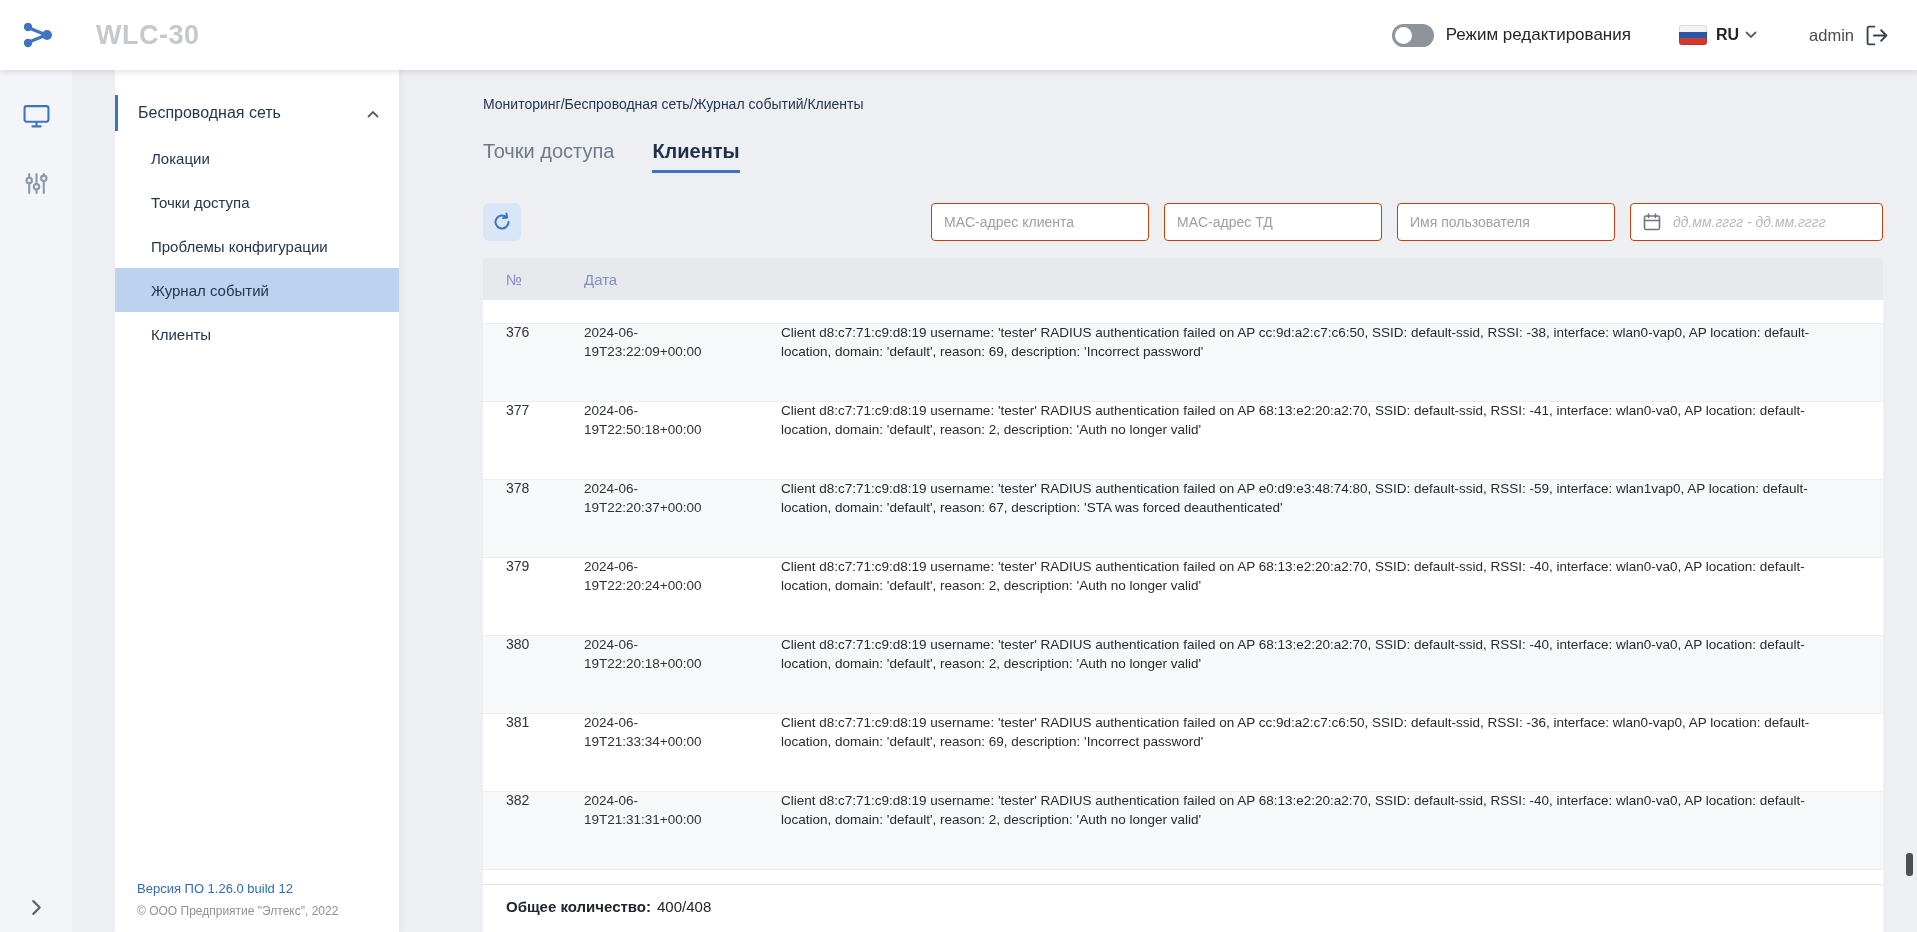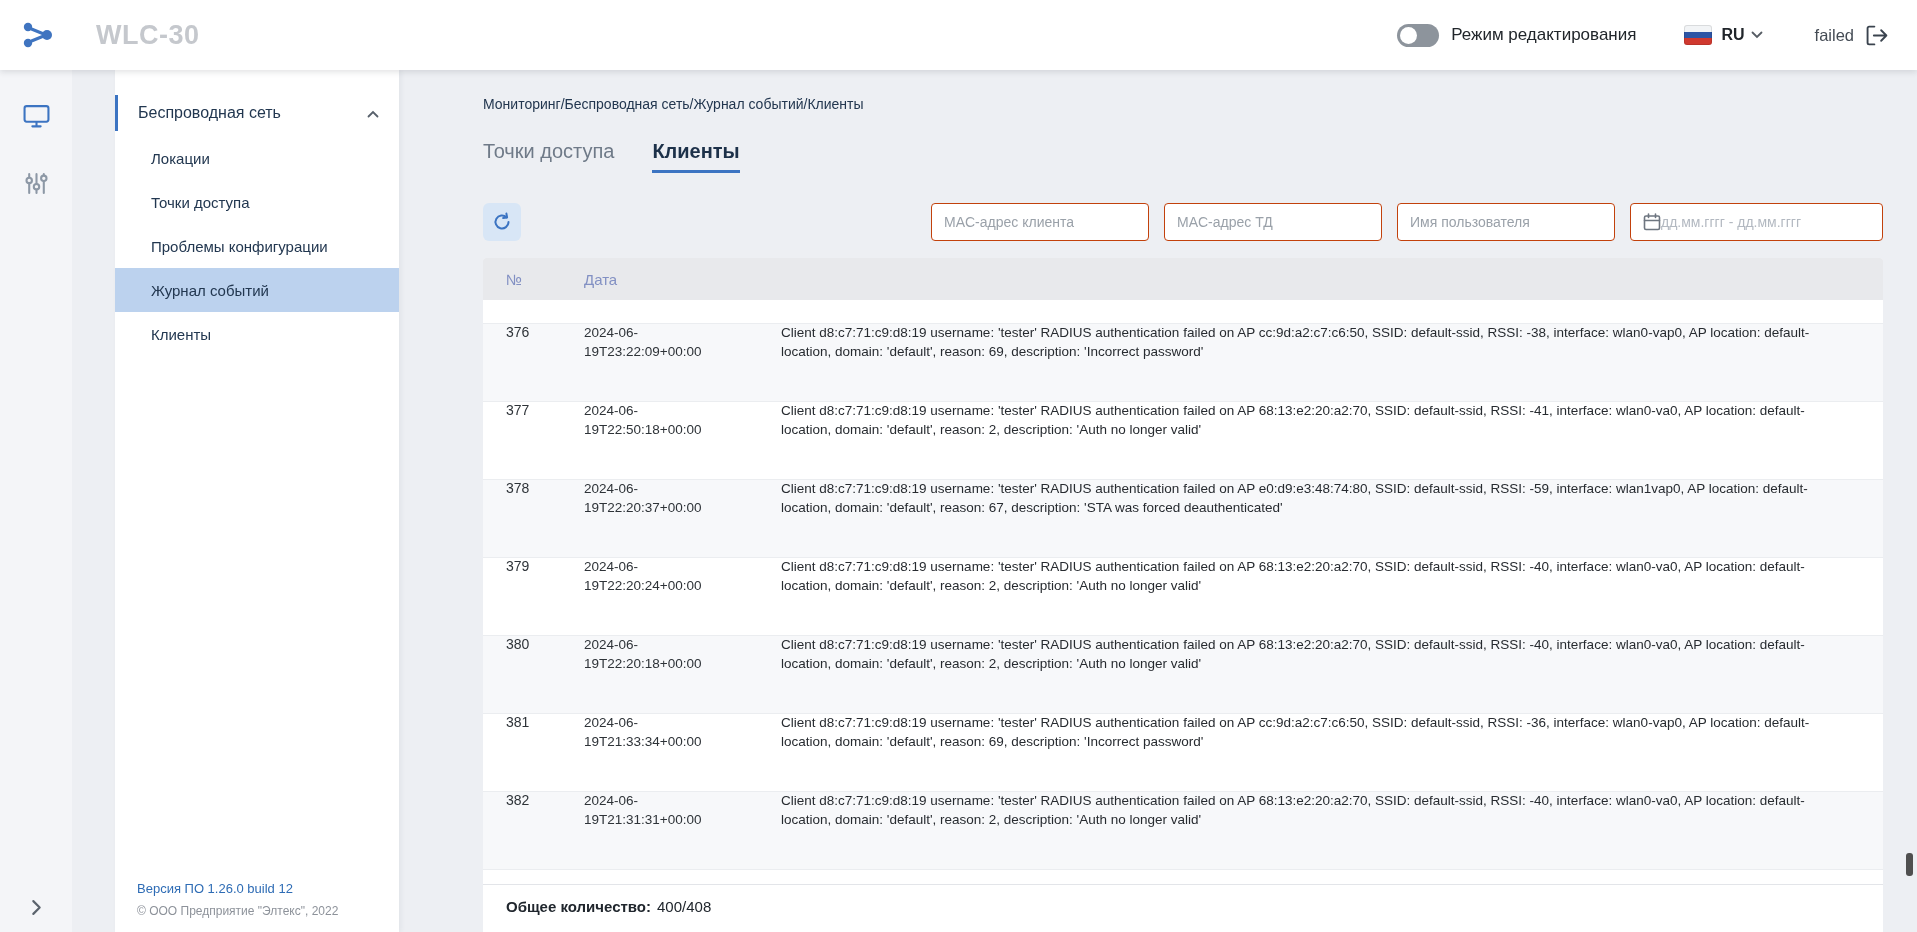--- a/index.html
+++ b/index.html
@@ -53,21 +53,21 @@
   .tabs { display: flex; gap: 38px; margin-bottom: 30px; }
   .tab { font-size: 20px; color: #6f7a88; padding-bottom: 7px; border-bottom: 3px solid transparent; cursor: pointer; }
   .tab.active { color: #1d3149; font-weight: 600; border-bottom-color: #3c74c2; }
 
   .toolbar { display: flex; align-items: center; margin-bottom: 17px; }
   .refresh-btn { width: 38px; height: 38px; background: #d8e6f6; border: none; border-radius: 6px; display: flex; align-items: center; justify-content: center; cursor: pointer; flex-shrink: 0; }
   .filters { margin-left: auto; display: flex; gap: 15px; }
   .filter-input { width: 218px; height: 38px; border: 1px solid #c2410c; border-radius: 4px; padding: 0 12px; font-size: 14px; color: #333a41; background: #fff; font-family: inherit; }
   .filter-input::placeholder { color: #9aa1a9; }
   .date-filter { position: relative; width: 253px; }
-  .date-filter .filter-input { width: 100%; padding-left: 30px; }
+  .date-filter .filter-input { width: 100%; padding-left: 42px; font-style: italic; }
   .date-filter .filter-input::placeholder { color: #b3b9c1; }
   .cal-icon { position: absolute; left: 13px; top: 10px; pointer-events: none; display: flex; }
 
   
   .table-card { background: #fff; border-radius: 3px 3px 0 0; flex: 1; min-height: 0; display: flex; flex-direction: column; overflow: hidden; }
   .thead { display: flex; align-items: center; height: 42px; background: #e8e9ec; color: #8290c3; font-size: 15px; padding-left: 23px; flex-shrink: 0; }
   .c-num { width: 78px; flex-shrink: 0; }
   .c-date { width: 160px; padding-right: 10px; margin-right: 37px; flex-shrink: 0; }
   .c-msg { flex: 1; padding-right: 28px; min-width: 0; }
   .spacer-row { height: 24px; border-bottom: 1px solid #ebedf0; flex-shrink: 0; background: #fff; }
@@ -106,21 +106,21 @@
     <span class="flag"></span>
     <div class="lang-wrap">
       <span class="lang">RU</span>
       <span class="lang-chevron">
         <svg width="12" height="8" viewBox="0 0 12 8" fill="none" stroke="#565c64" stroke-width="1.8" stroke-linecap="round">
             <path d="M1.5 1.5L6 6l4.5-4.5"></path>
           </svg>
       </span>
     </div>
 
-    <span class="user">failed</span>
+    <span class="user">admin</span>
     <button class="logout-btn">
       <svg width="23" height="21" viewBox="0 0 22 20" fill="none" stroke="#3a434e" stroke-width="1.8" stroke-linecap="round" stroke-linejoin="round">
         <path d="M8 1.5H3A1.5 1.5 0 0 0 1.5 3v14A1.5 1.5 0 0 0 3 18.5h5"></path>
         <path d="M14.5 5l5 5-5 5M19.5 10H7.5"></path>
       </svg>
     </button>
   </div>
 </header>
 
 <div class="body-row">

